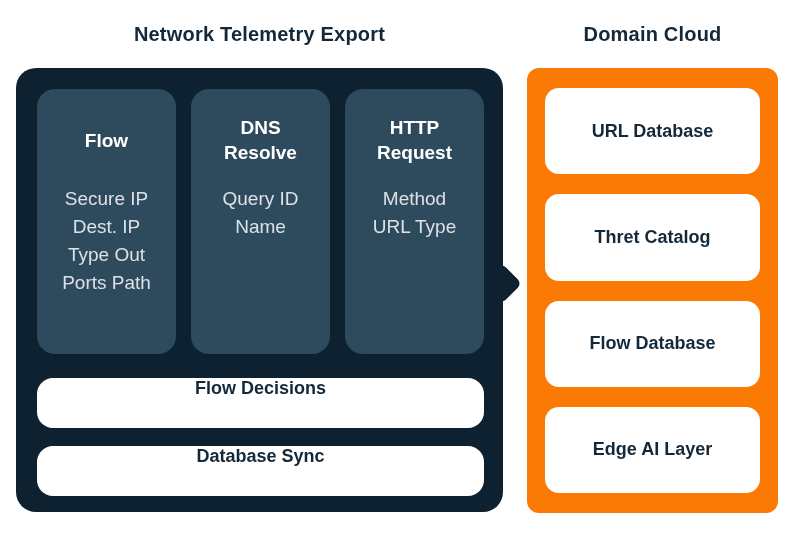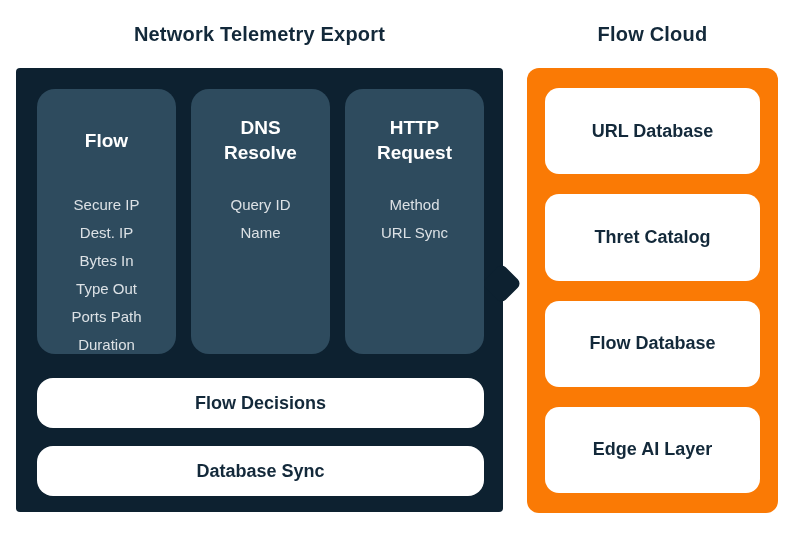--- a/index.html
+++ b/index.html
@@ -27,21 +27,21 @@
     letter-spacing:.2px;
   }
   .title-telemetry{left:16px;width:487px;}
   .title-cloud{left:527px;width:251px;}
 
   
   .panel-telemetry{
     position:absolute;left:16px;top:68px;
     width:487px;height:444px;
     background:var(--panel-navy);
-    border-radius:4px;
+    border-radius:20px;
   }
   .connector-arrow{
     position:absolute;right:-13px;top:201px;
     width:29px;height:29px;
     background:var(--panel-navy);
     transform:rotate(45deg);
     border-radius:6px;
   }
   .cols{
     position:absolute;left:21px;top:21px;
@@ -55,34 +55,34 @@
   }
   .tcard-heading{
     min-height:62px;
     max-width:106px;margin:0 auto;
     display:flex;align-items:center;justify-content:center;
     text-align:center;
     font-size:19px;font-weight:700;line-height:25px;
     color:#fff;
   }
   .tcard-items{
-    margin-top:20px;
+    margin-top:14px;
     text-align:center;
-    font-size:15px;
+    font-size:19px;
     color:var(--text-light);
   }
   .titem{line-height:28px;}
   .titem-wrap{line-height:22px;max-width:104px;margin:6px auto 0;}
 
   .bar{
     position:absolute;left:21px;
     width:447px;height:50px;
     background:var(--card-white);
     border-radius:16px;
-    display:flex;align-items:center;justify-content:center;
+    display:flex;align-items:flex-start;justify-content:center;
     font-size:18px;font-weight:700;
     color:var(--text-dark);
   }
   .bar-flow{top:310px;}
   .bar-sync{top:378px;}
 
   
   .panel-cloud{
     position:absolute;left:527px;top:68px;
     width:251px;height:445px;
@@ -100,52 +100,50 @@
     font-size:18px;font-weight:700;
     color:var(--text-dark);
   }
 </style>
 </head>
 <body>
 
 <div class="stage">
 
   <div class="title title-telemetry">Network Telemetry Export</div>
-  <div class="title title-cloud">Flow Cloud</div>
+  <div class="title title-cloud">Domain Cloud</div>
 
   <section class="panel-telemetry">
     <div class="connector-arrow"></div>
 
     <div class="cols">
 
       <div class="tcard">
         <div class="tcard-heading">Flow</div>
         <div class="tcard-items">
           <div class="titem">Secure IP</div>
           <div class="titem">Dest. IP</div>
-          <div class="titem">Bytes In</div>
           <div class="titem">Type Out</div>
           <div class="titem">Ports Path</div>
-          <div class="titem">Duration</div>
         </div>
       </div>
 
       <div class="tcard">
         <div class="tcard-heading">DNS Resolve</div>
         <div class="tcard-items">
           <div class="titem">Query ID</div>
           <div class="titem">Name</div>
         </div>
       </div>
 
       <div class="tcard">
         <div class="tcard-heading">HTTP Request</div>
         <div class="tcard-items">
           <div class="titem">Method</div>
-          <div class="titem">URL Sync</div>
+          <div class="titem">URL Type</div>
         </div>
       </div>
 
     </div>
 
     <div class="bar bar-flow">
       <span>Flow Decisions</span>
     </div>
     <div class="bar bar-sync">
       <span>Database Sync</span>

